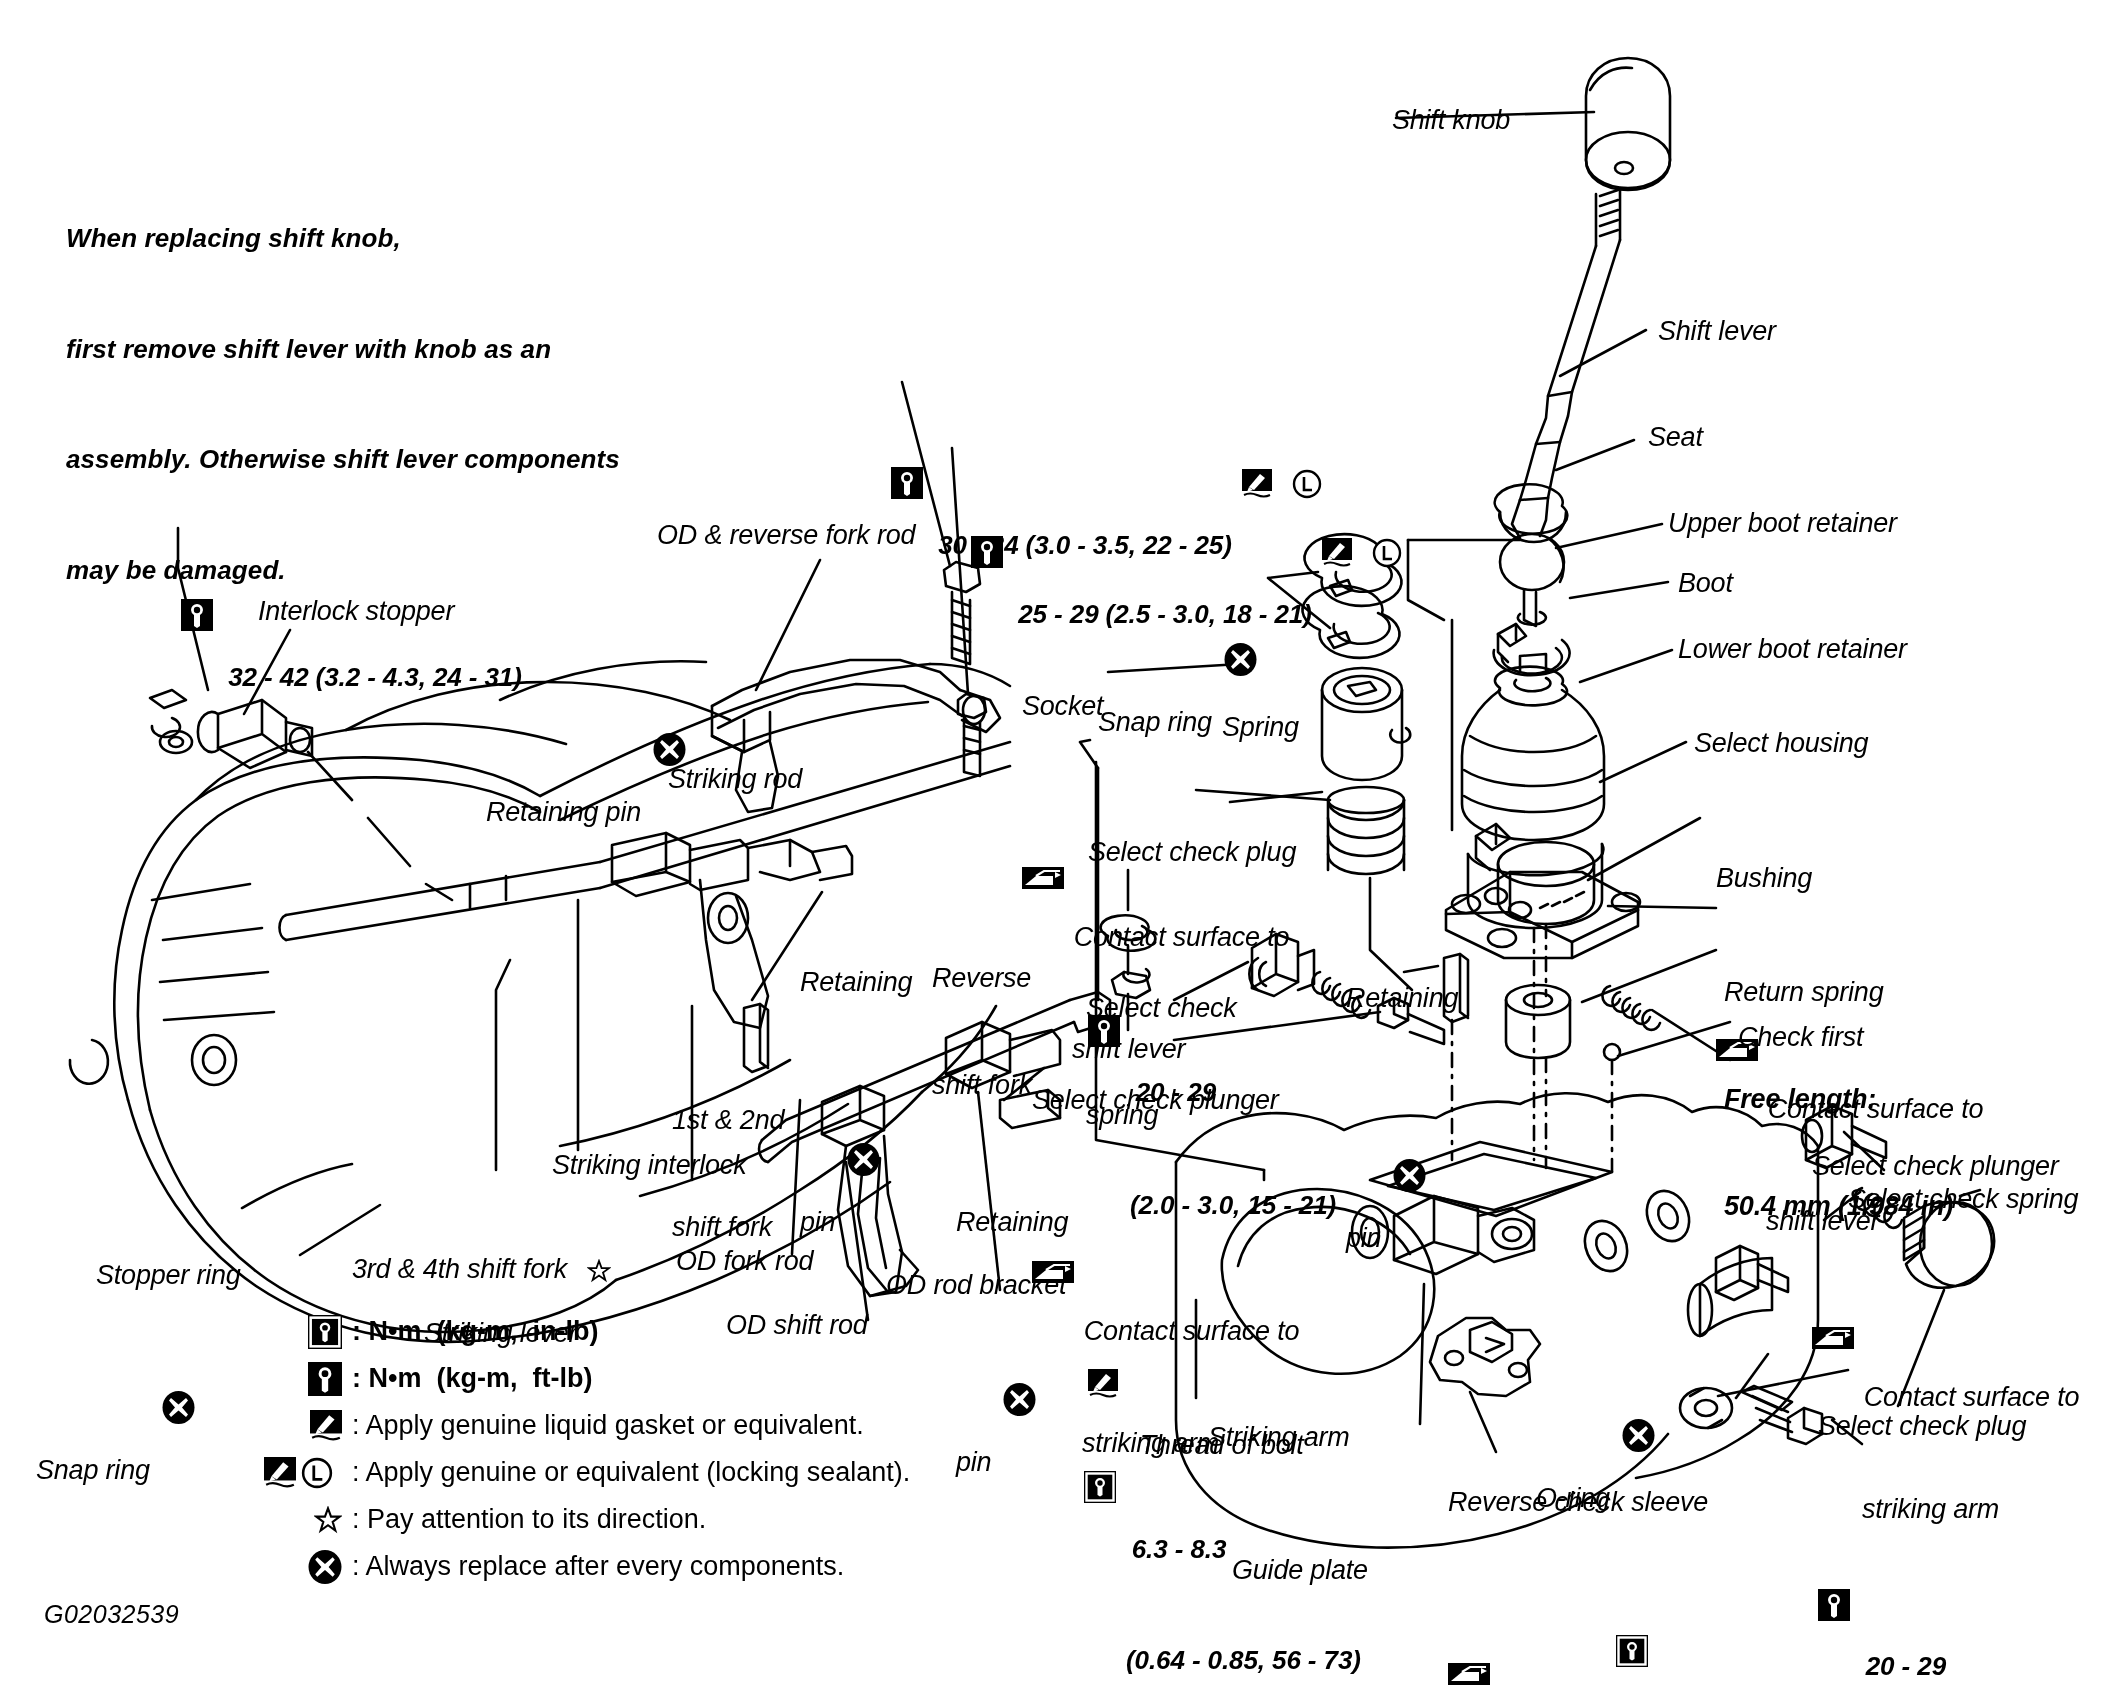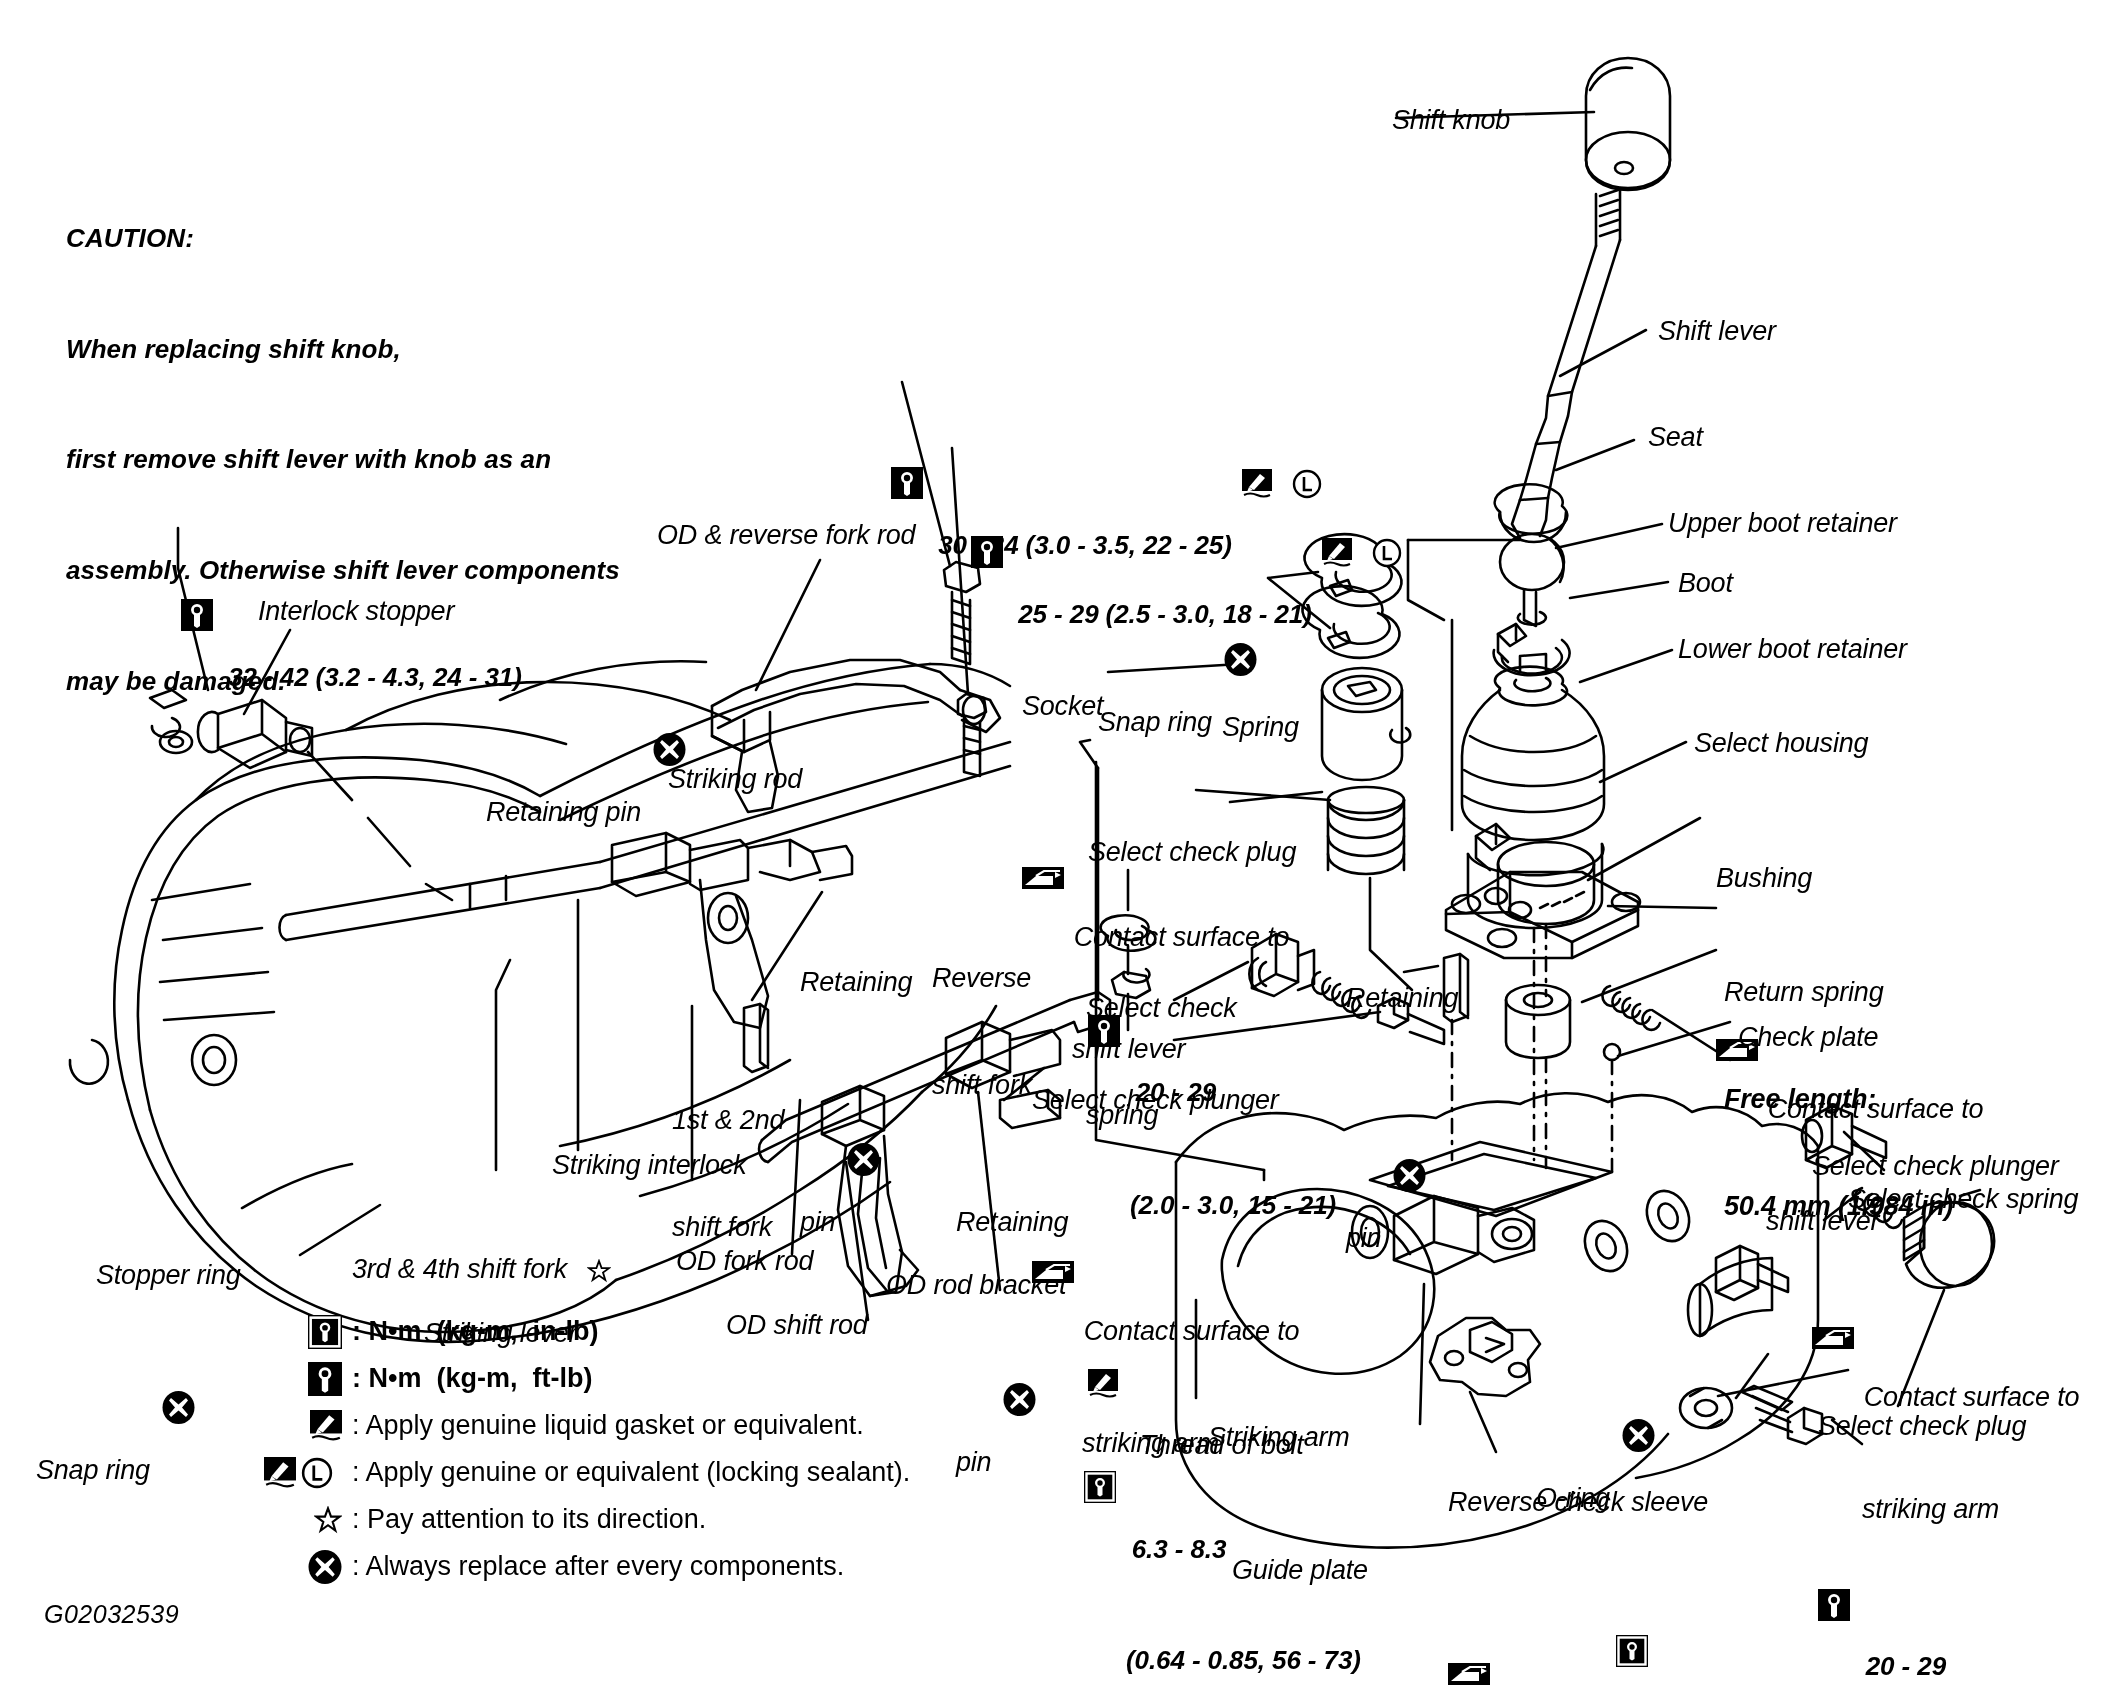--- a/index.html
+++ b/index.html
@@ -410,21 +410,20 @@
       <path d="M1408 540 L1408 600 L1444 620"></path>
       <path d="M1408 540 L1520 540"></path>
       <path d="M1452 620 L1452 830"></path>
       <path d="M1096 762 L1096 1000"></path>
       <path d="M1264 1170 L1264 1180"></path>
 
     </g>
   </svg>
 
   <div class="lbl caution" style="left:66px;top:146px;">
-    <div>CAUTION:</div>
     <div>When replacing shift knob,</div>
     <div>first remove shift lever with knob as an</div>
     <div>assembly. Otherwise shift lever components</div>
     <div>may be damaged.</div>
   </div>
 
   <div class="lbl tq" style="left:152px;top:495px;">
     <span class="ico ico-inl">
       <svg width="32" height="32" viewBox="0 0 32 32">
           <rect x="0" y="0" width="32" height="32" fill="#000"></rect>
@@ -634,21 +633,21 @@
     </span><span>Contact surface to</span></div>
     <div style="padding-left:50px;">shift lever</div>
   </div>
 
   <div class="lbl" style="left:1724px;top:904px;">
     <div>Return spring</div>
     <div class="bold">Free length:</div>
     <div class="bold">50.4 mm (1.984 in)</div>
   </div>
 
-  <div class="lbl" style="left:1738px;top:1020px;">Check plate</div>
+  <div class="lbl" style="left:1738px;top:1020px;">Check first</div>
 
   <div class="lbl" style="left:1812px;top:1078px;">
     <div>Select check plunger</div>
     <div><span class="ico" style="margin-right:8px;vertical-align:-5px;">
       <svg width="42" height="22" viewBox="0 0 42 22">
             <rect x="0" y="0" width="42" height="22" fill="#000"></rect>
             <path d="M3 18 L14 9 L31 9 L31 18 Z" fill="#fff"></path>
             <path d="M14 9 L22 4 L38 4" stroke="#fff" stroke-width="2.2" fill="none"></path>
             <path d="M33 5 L39 8 L33 11 Z" fill="#fff"></path>
           </svg>

